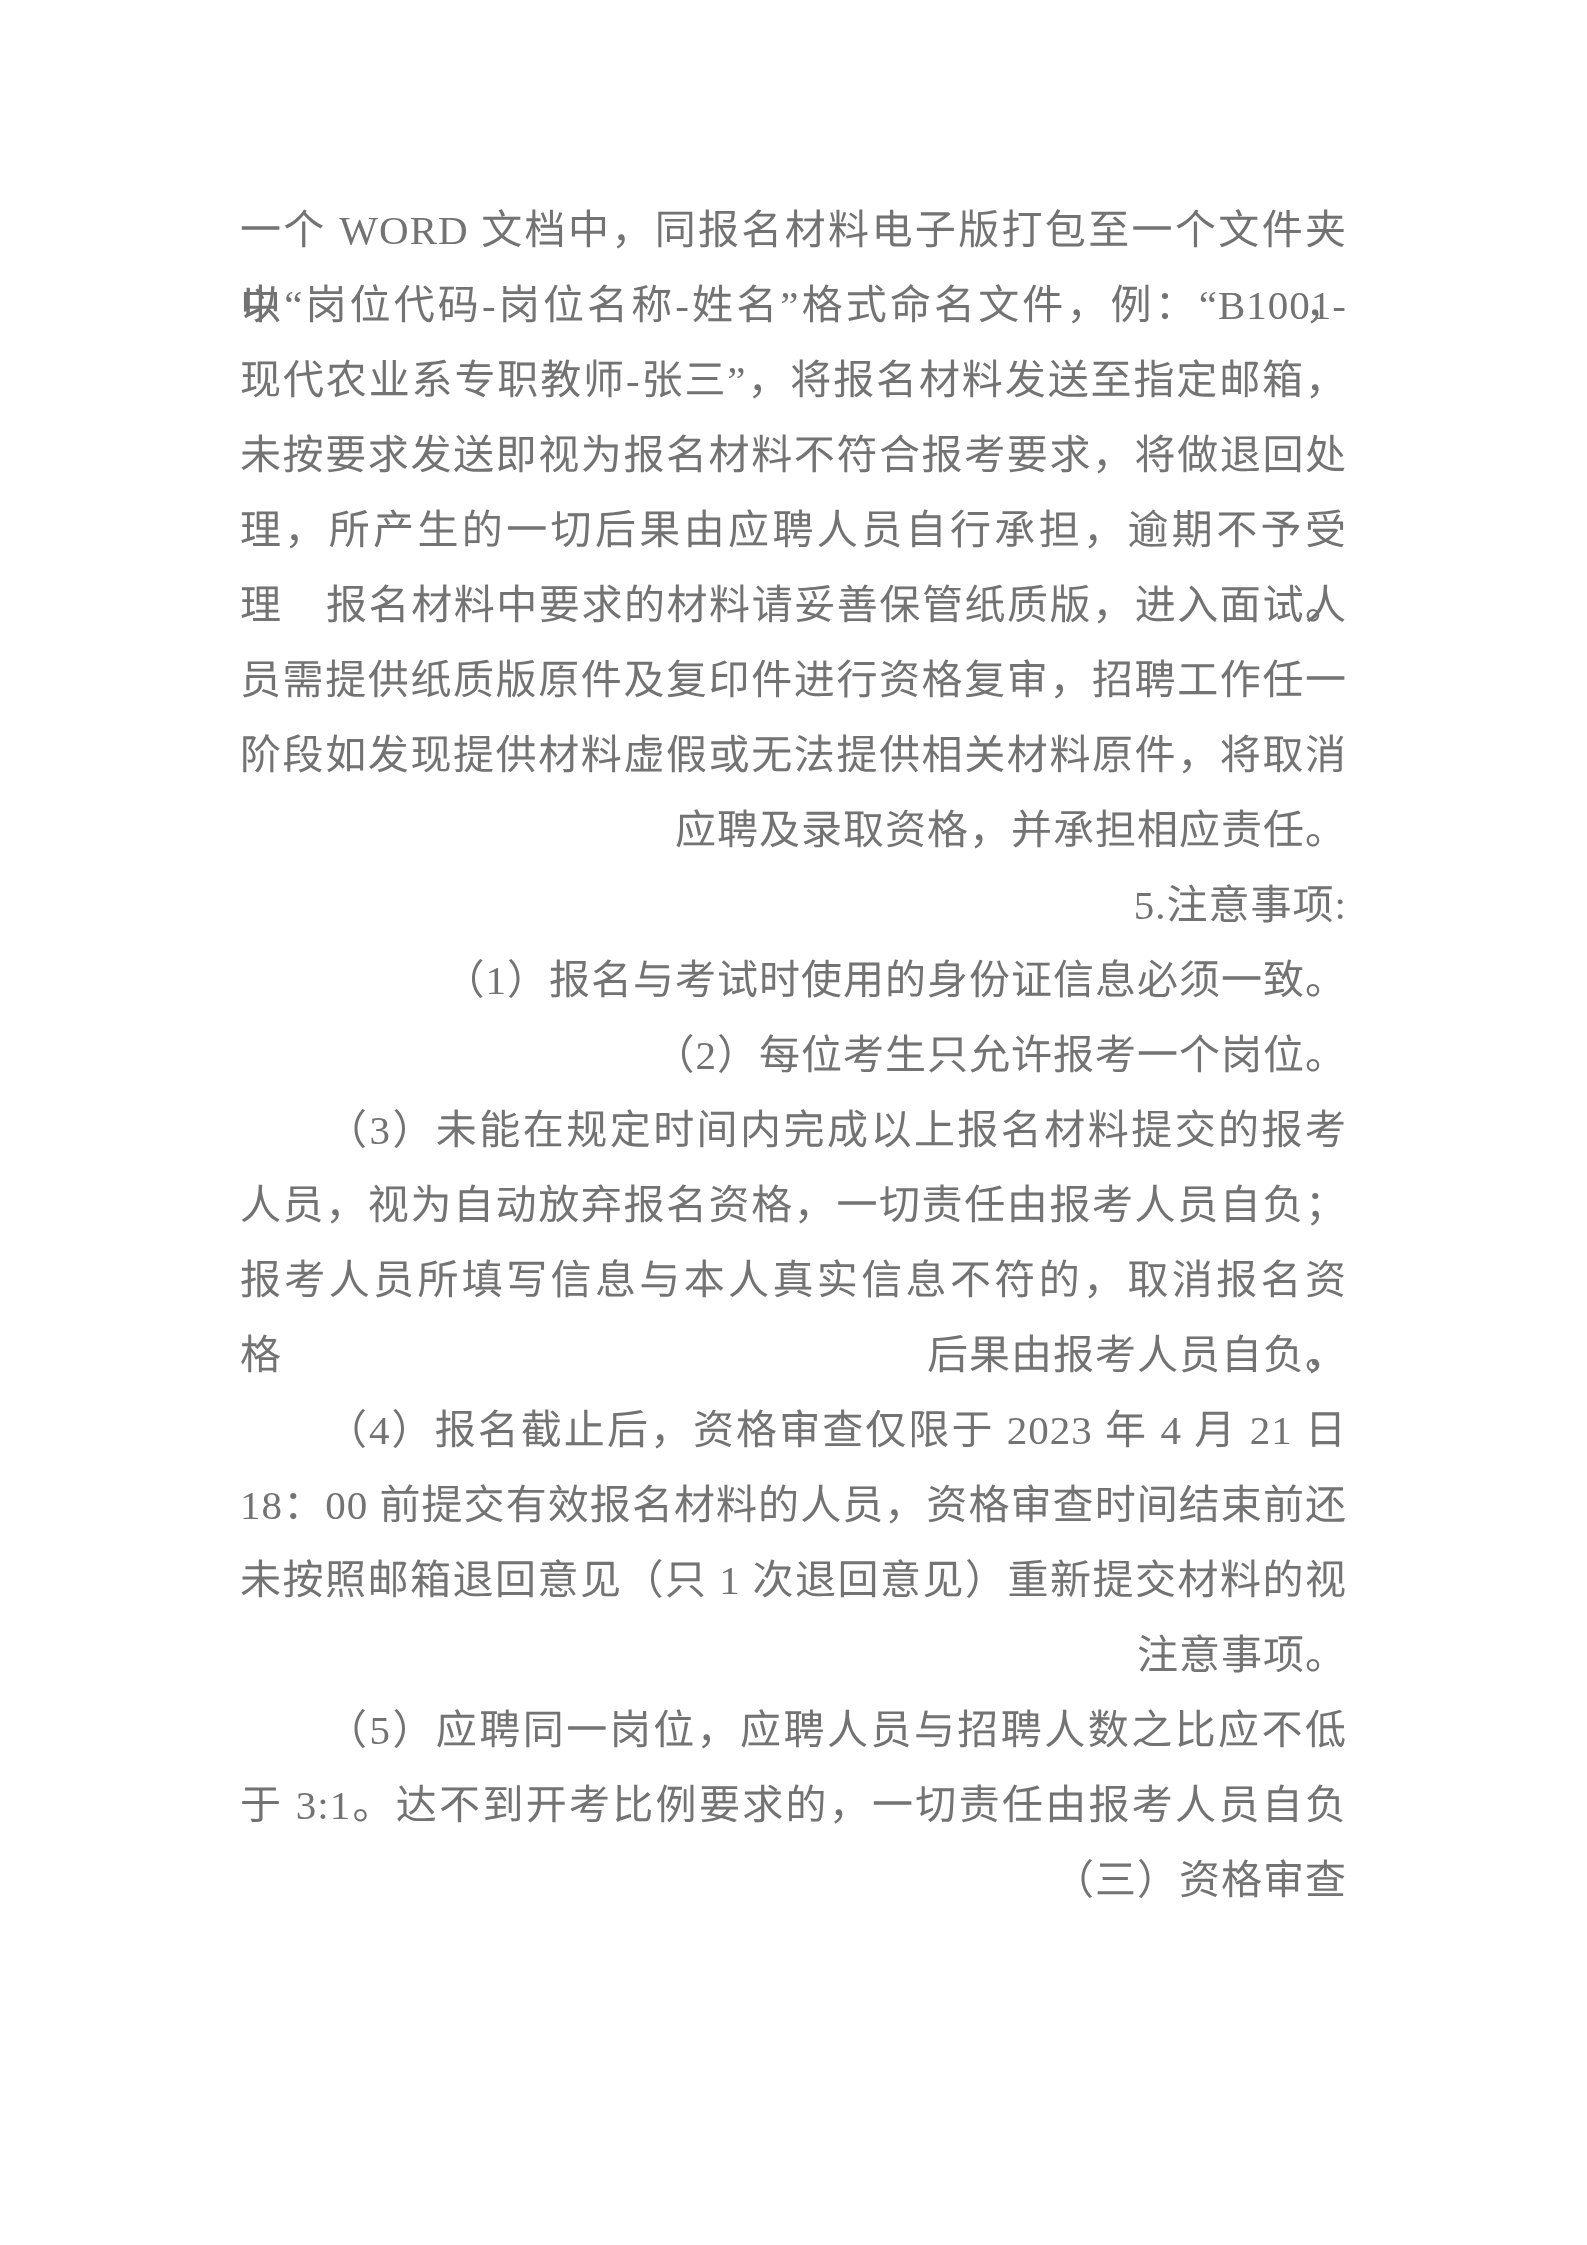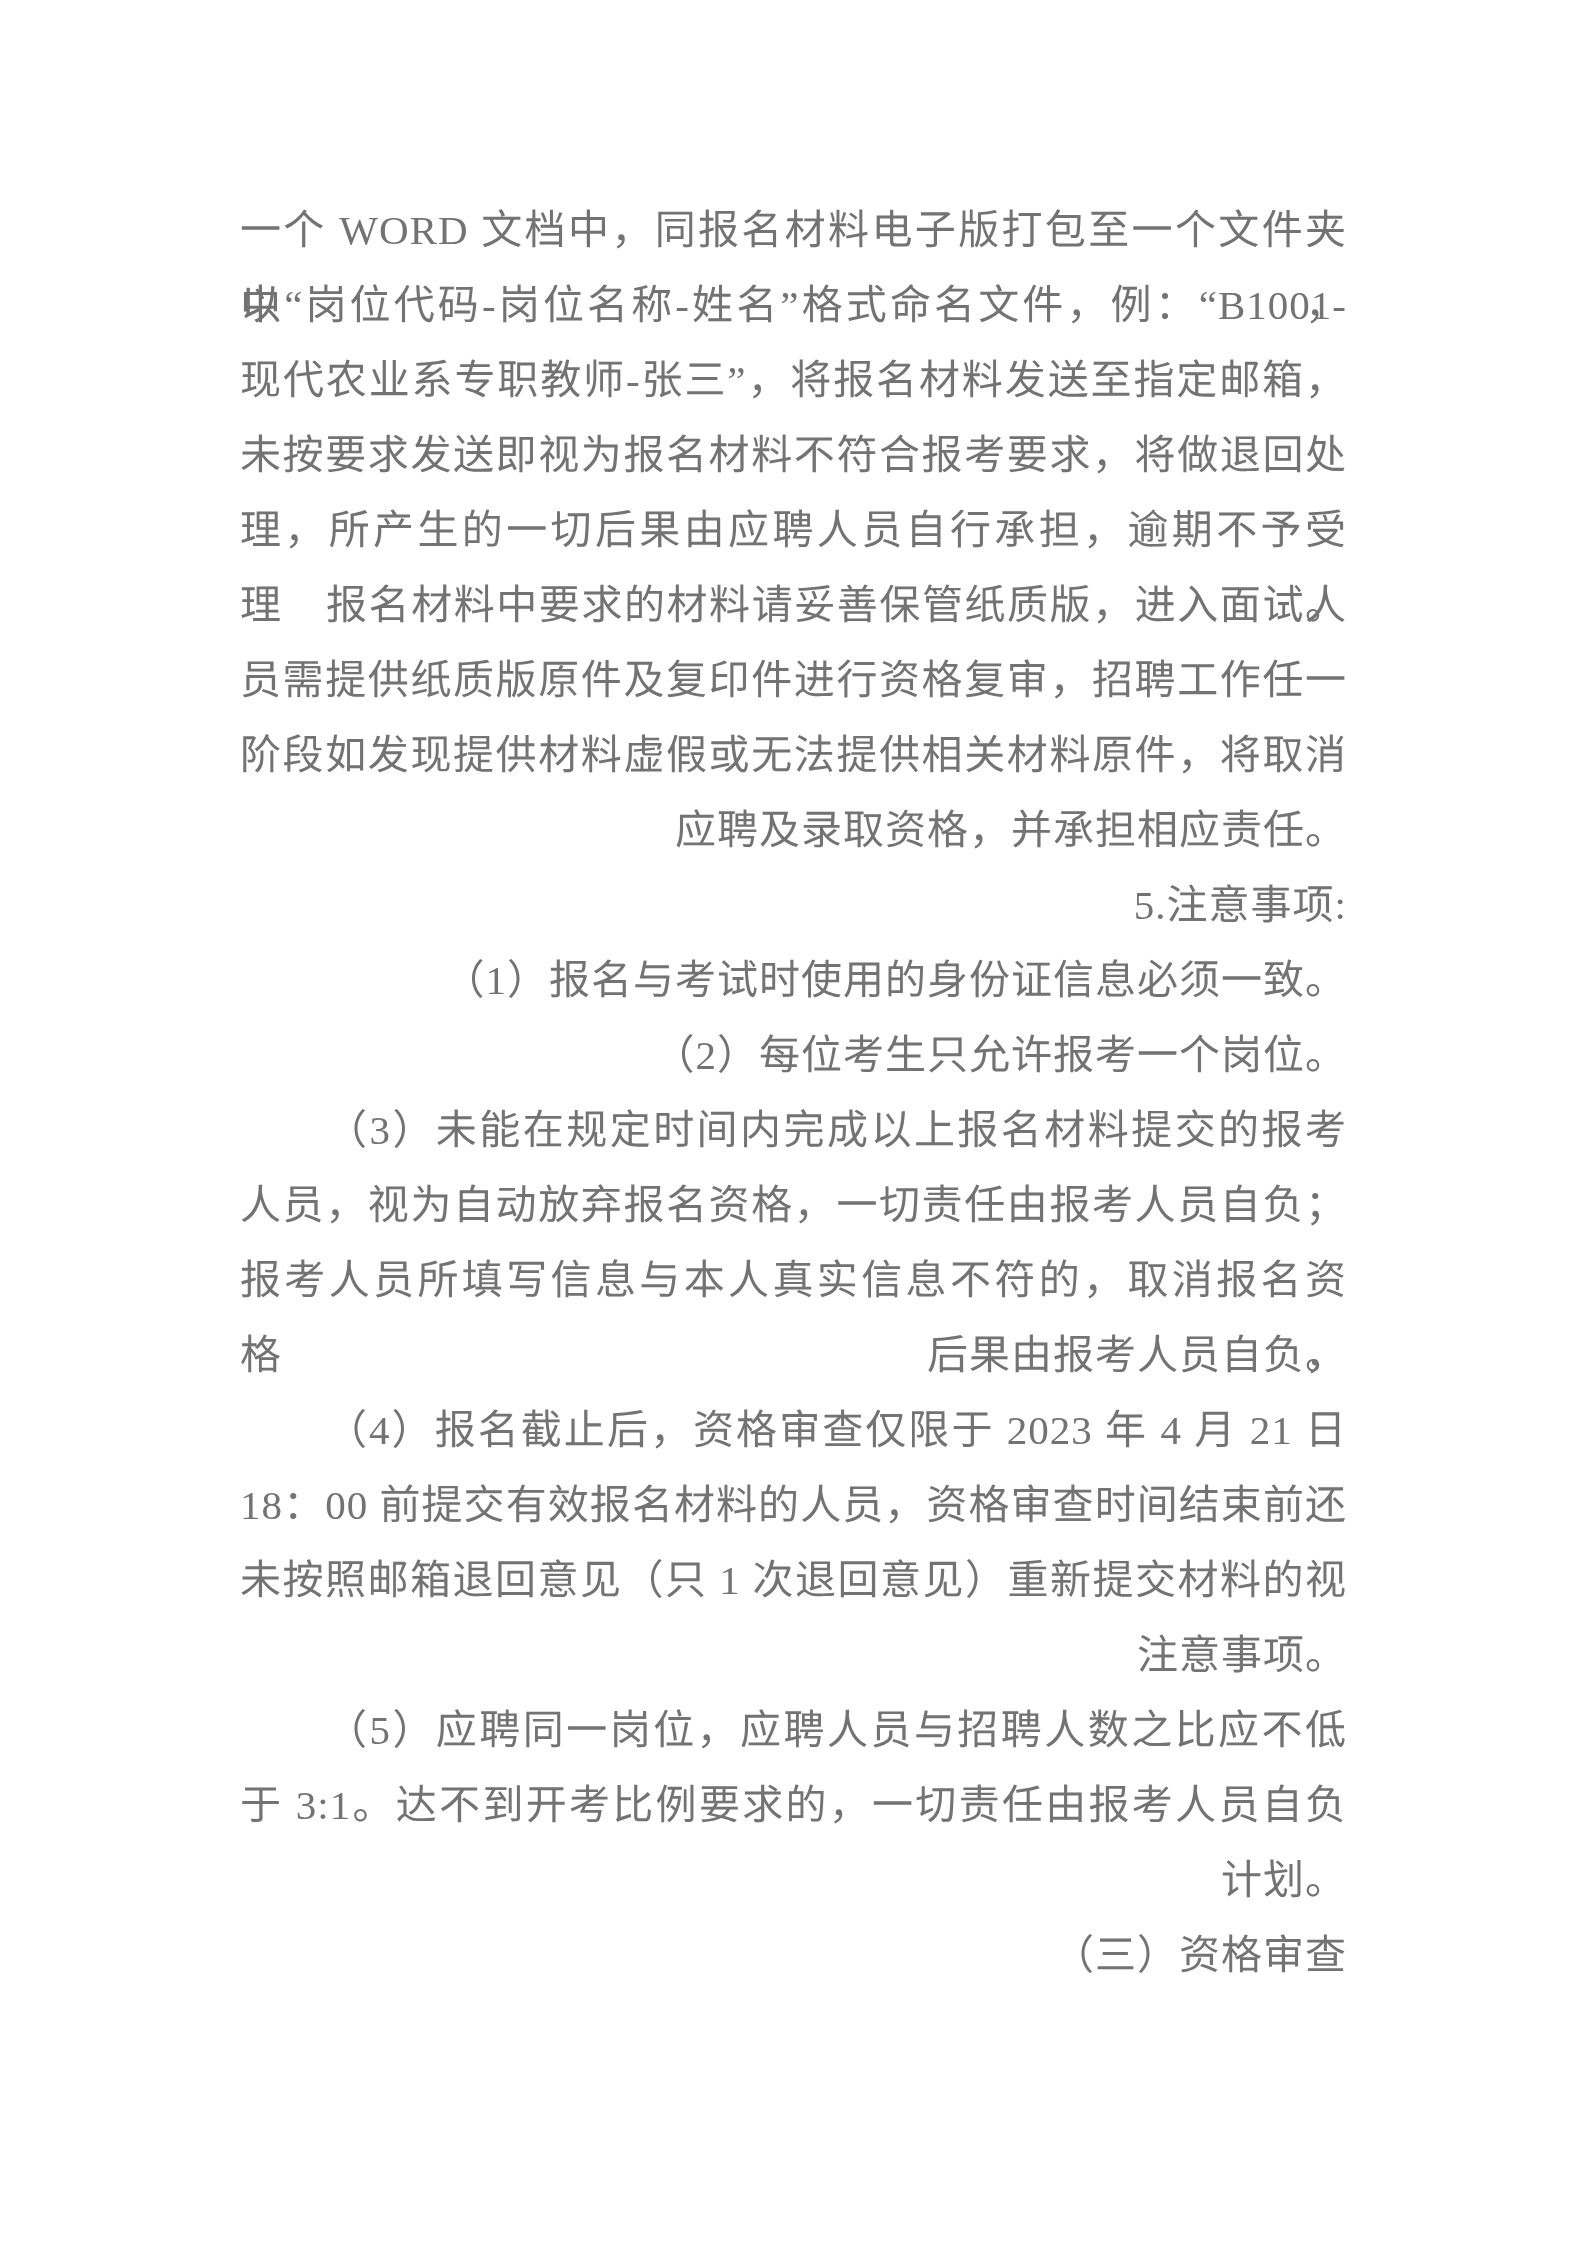--- a/index.html
+++ b/index.html
@@ -72,16 +72,15 @@
       <div class="line indent fill">（3）未能在规定时间内完成以上报名材料提交的报考</div>
       <div class="line fill">人员，视为自动放弃报名资格，一切责任由报考人员自负；</div>
       <div class="line fill">报考人员所填写信息与本人真实信息不符的，取消报名资格，</div>
       <div class="line">后果由报考人员自负。</div>
       <div class="line indent fill">（4）报名截止后，资格审查仅限于 2023 年 4 月 21 日</div>
       <div class="line fill">18：00 前提交有效报名材料的人员，资格审查时间结束前还</div>
       <div class="line fill">未按照邮箱退回意见（只 1 次退回意见）重新提交材料的视</div>
       <div class="line">注意事项。</div>
       <div class="line indent fill">（5）应聘同一岗位，应聘人员与招聘人数之比应不低</div>
       <div class="line fill">于 3:1。达不到开考比例要求的，一切责任由报考人员自负</div>
-      <div class="line">计划。</div>
       <div class="line indent bold">（三）资格审查</div>
     </div>
 </div>
 
 </body></html>

